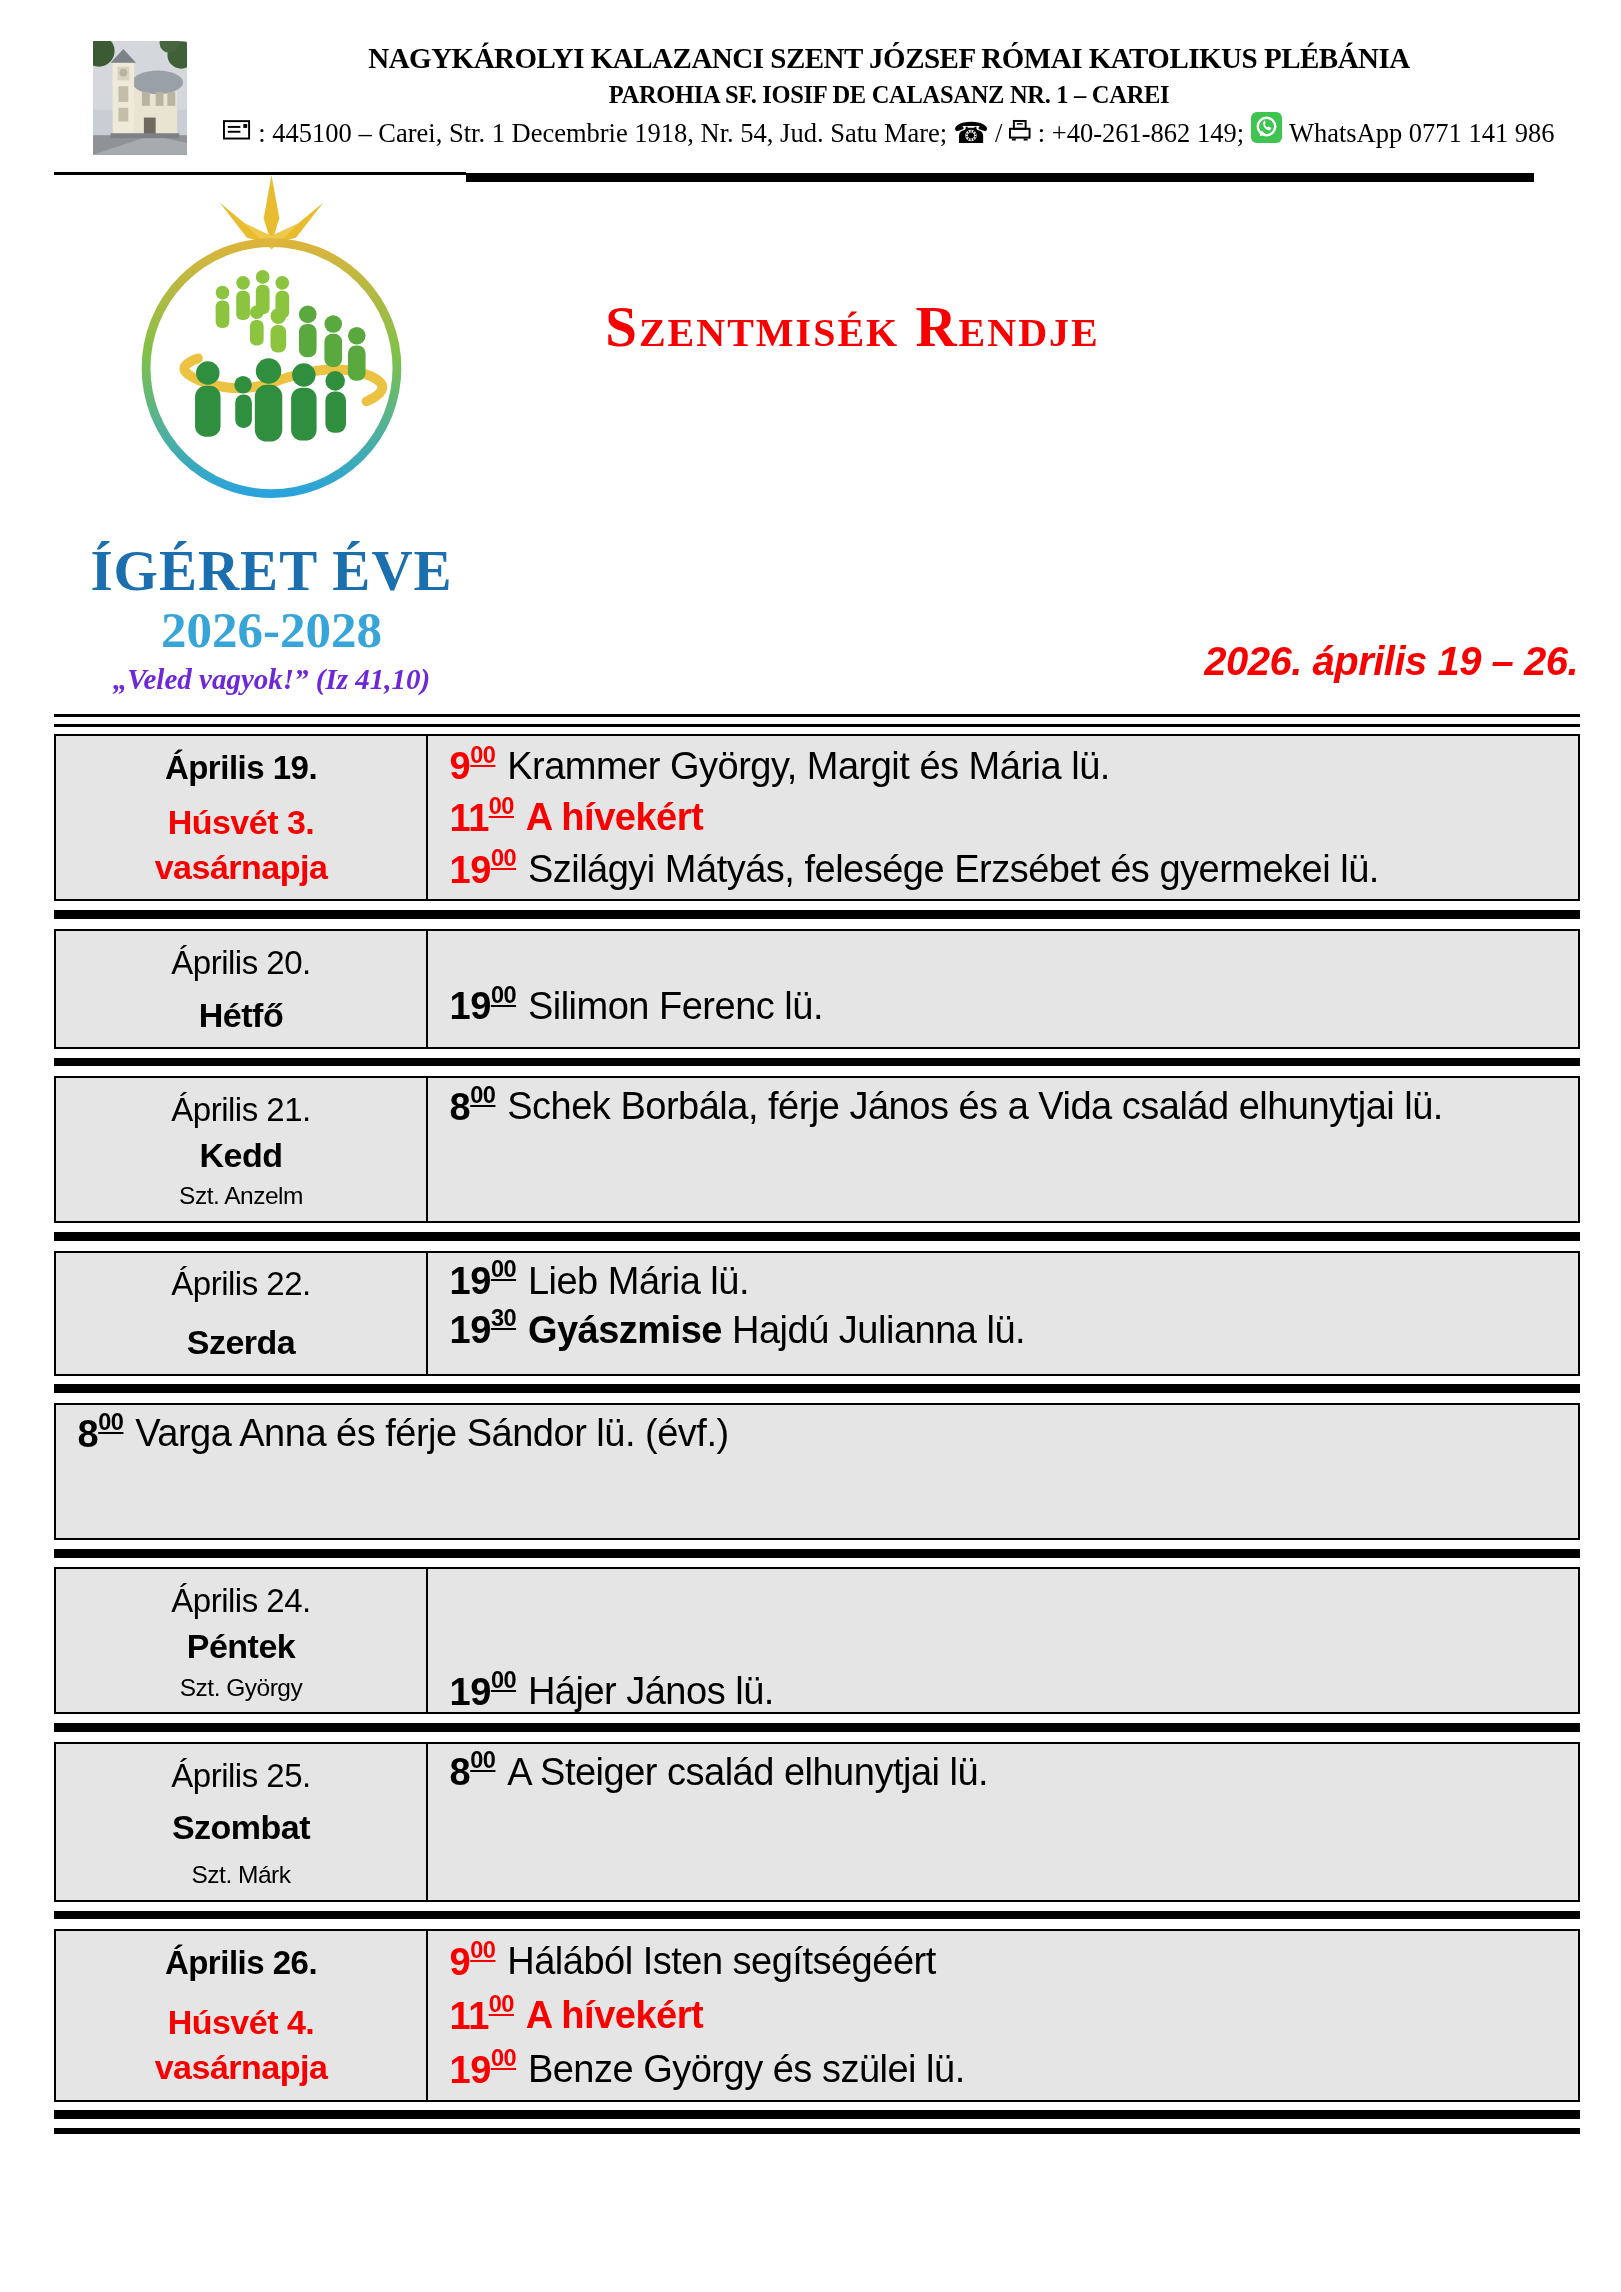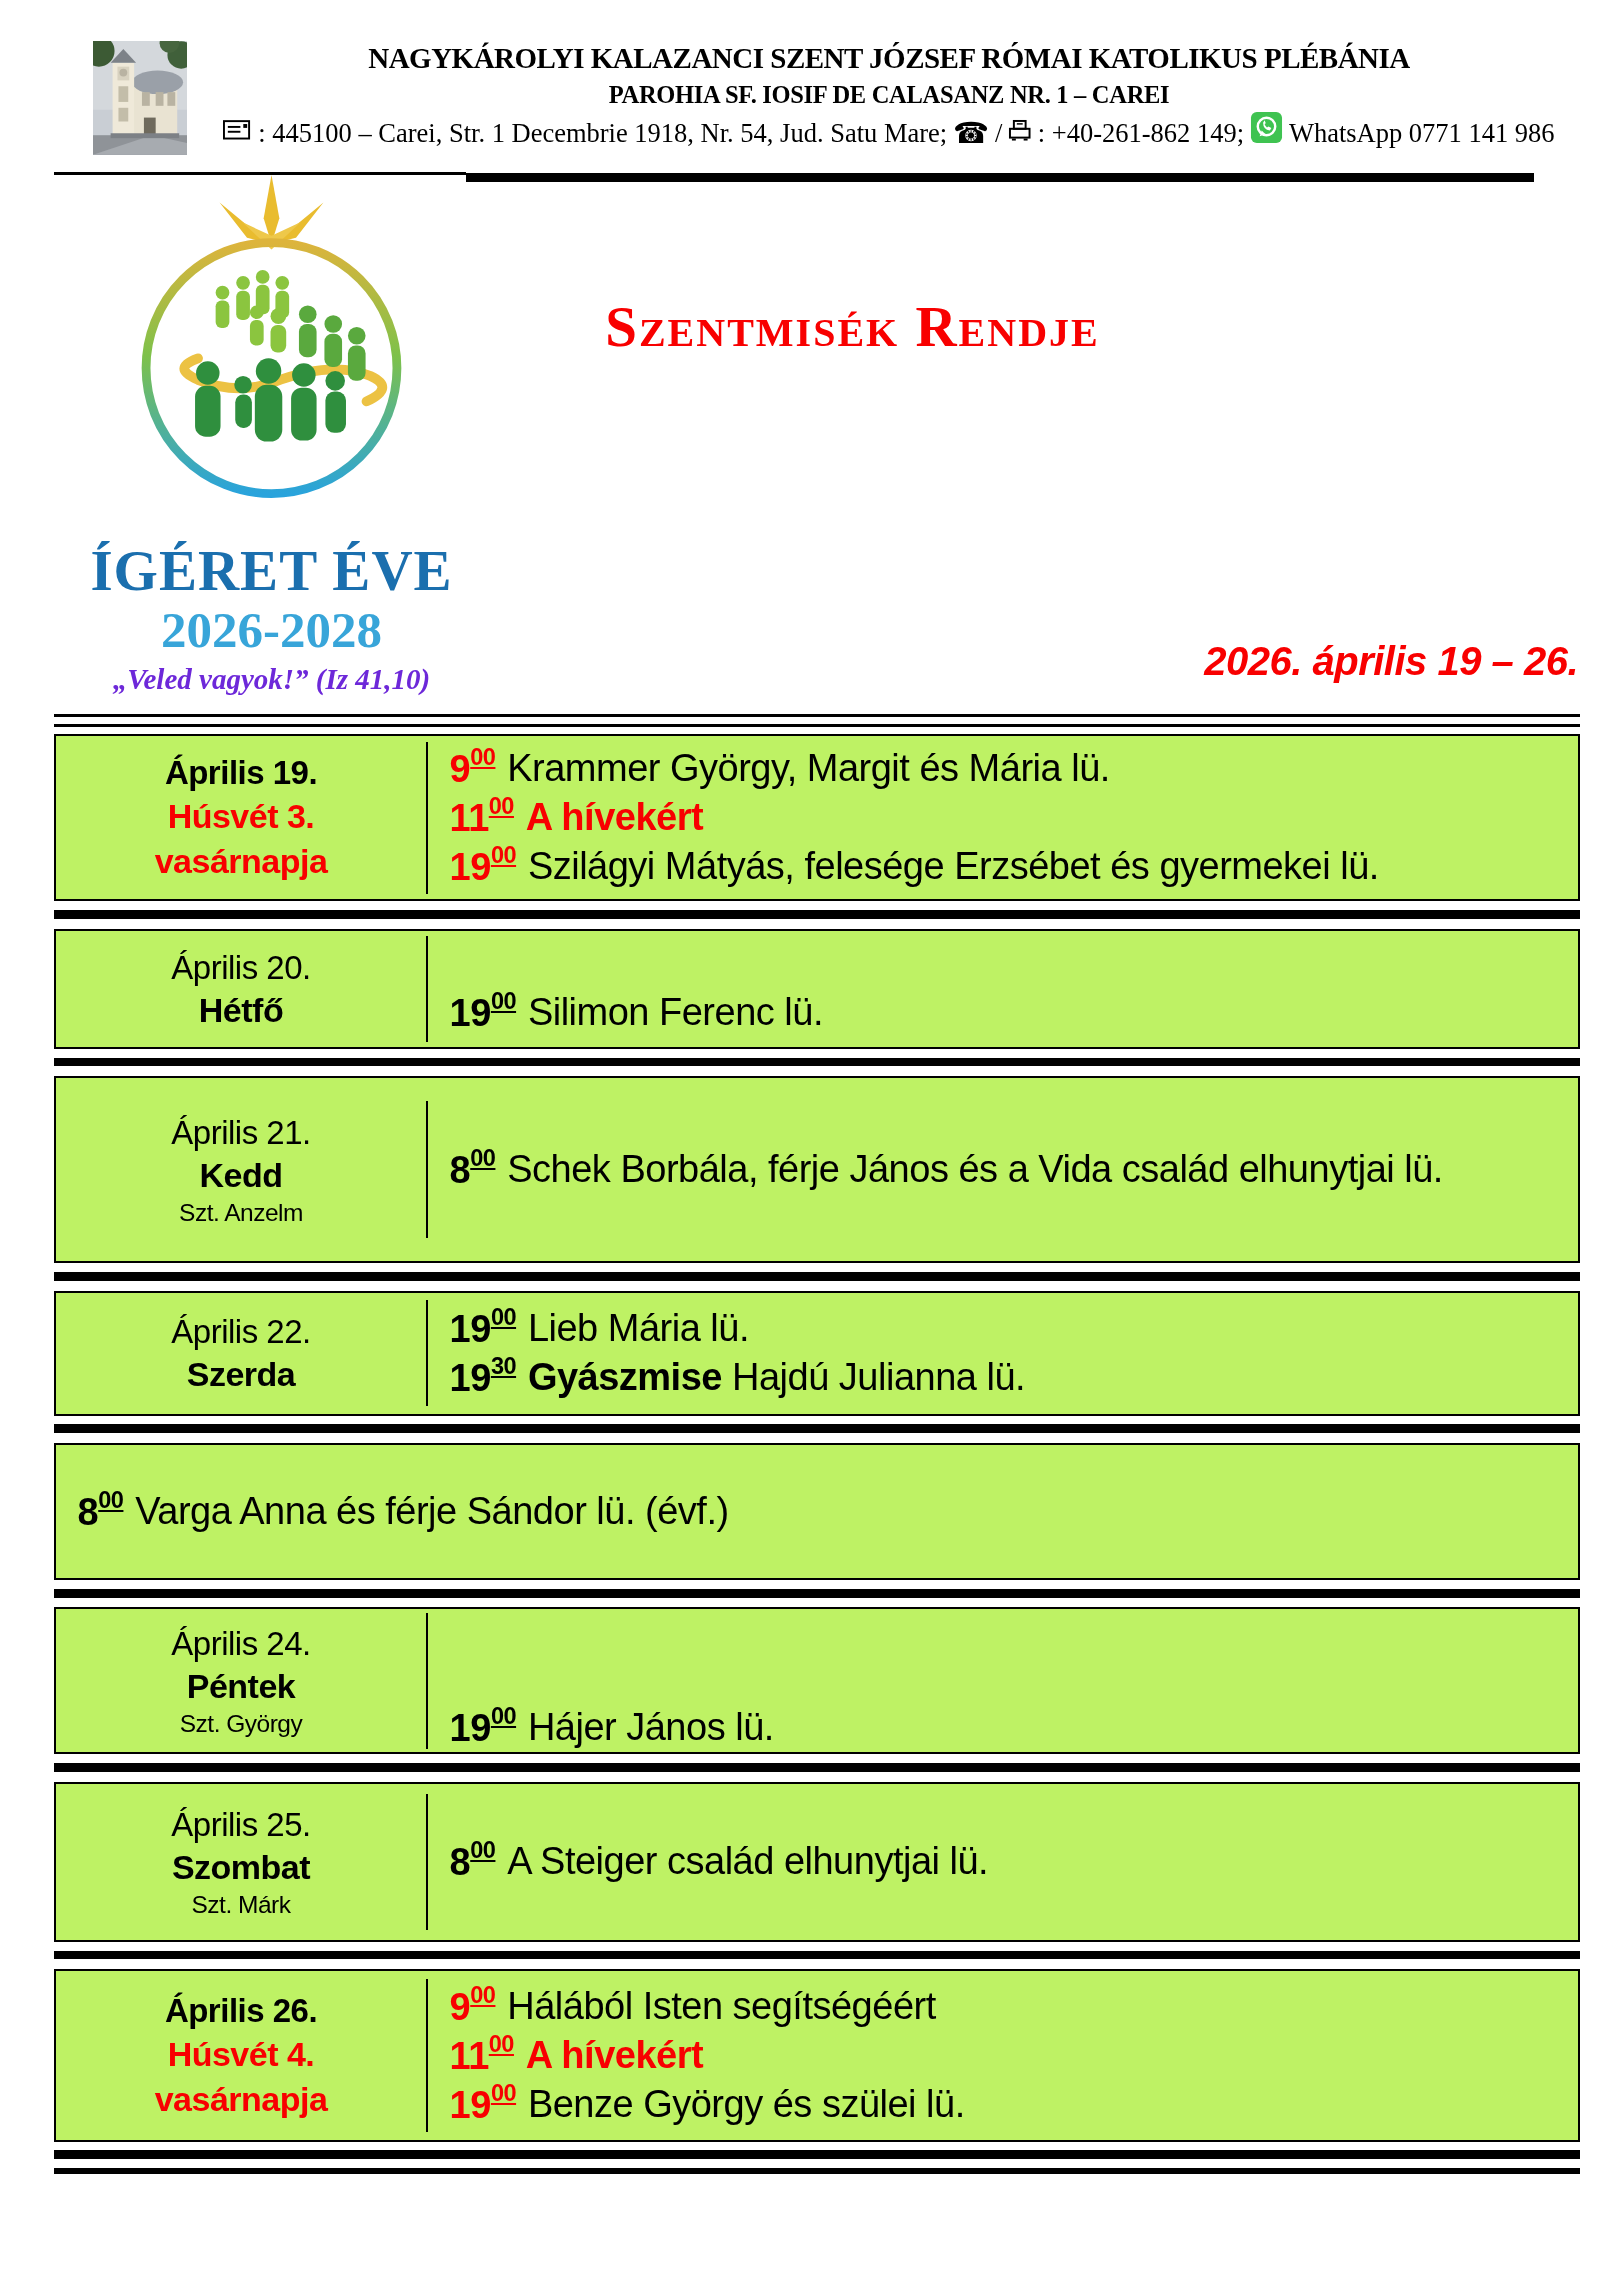--- a/index.html
+++ b/index.html
@@ -32,21 +32,21 @@
     font-size:57px;color:#f80000;letter-spacing:2px;}
   .date-range{position:absolute;right:43px;top:639px;text-align:right;
     font-size:40px;font-weight:700;font-style:italic;color:#f80000;letter-spacing:-0.5px;}
   
   .table-wrap{position:absolute;left:54px;top:714px;width:1526px;letter-spacing:-0.5px;}
   .dbl-thin{height:2.9px;background:#000;}
   .dbl-gap{height:6.9px;}
   .pre-row-gap{height:7.8px;}
   .sep{height:27.4px;position:relative;}
   .sep .bar{position:absolute;left:0;right:0;top:8.8px;height:8.8px;background:#000;}
-  .srow{display:flex;border:2px solid #000;background:#bef264;box-sizing:border-box;align-items:center;}
+  .srow{display:flex;border:2px solid #000;background:#e5e5e5;box-sizing:border-box;}
   .cell-left{width:372px;flex:none;border-right:2px solid #000;display:flex;flex-direction:column;
     align-items:center;justify-content:space-between;text-align:center;padding:9.8px 3.9px;box-sizing:border-box;}
   .cell-right{flex:1;display:flex;flex-direction:column;justify-content:flex-start;
     padding:3.9px 9.8px 3.9px 21.6px;box-sizing:border-box;}
   .srow.sunday .cell-right{justify-content:space-around;}
   .date-label{font-size:33px;color:#000;line-height:43px;}
   .srow.sunday .date-label{font-weight:700;}
   .day-label{font-size:34px;font-weight:700;color:#000;line-height:43px;}
   .saint-label{font-size:24.5px;color:#000;line-height:31px;}
   .sunday-line{font-size:34px;font-weight:700;color:#f80000;line-height:45px;}
@@ -245,21 +245,21 @@
             <div class="entry">
               <span class="mass-time">19<span class="sup">00</span></span>
               <span class="after-time"></span>
               <span class="seg">Silimon Ferenc lü.</span>
             </div>
           </div>
         </div>
         <div class="sep">
           <div class="bar"></div>
         </div>
-        <div class="srow weekday" style="height: 187px;">
+        <div class="srow weekday" style="height: 147px;">
           <div class="cell-left">
             <div class="date-label">Április 21.</div>
             <div class="day-label">Kedd</div>
             <div class="saint-label">Szt. Anzelm</div>
           </div>
           <div class="cell-right">
             <div class="entry">
               <span class="mass-time">8<span class="sup">00</span></span>
               <span class="after-time"></span>
               <span class="seg">Schek Borbála, férje János és a Vida család elhunytjai lü.</span>

